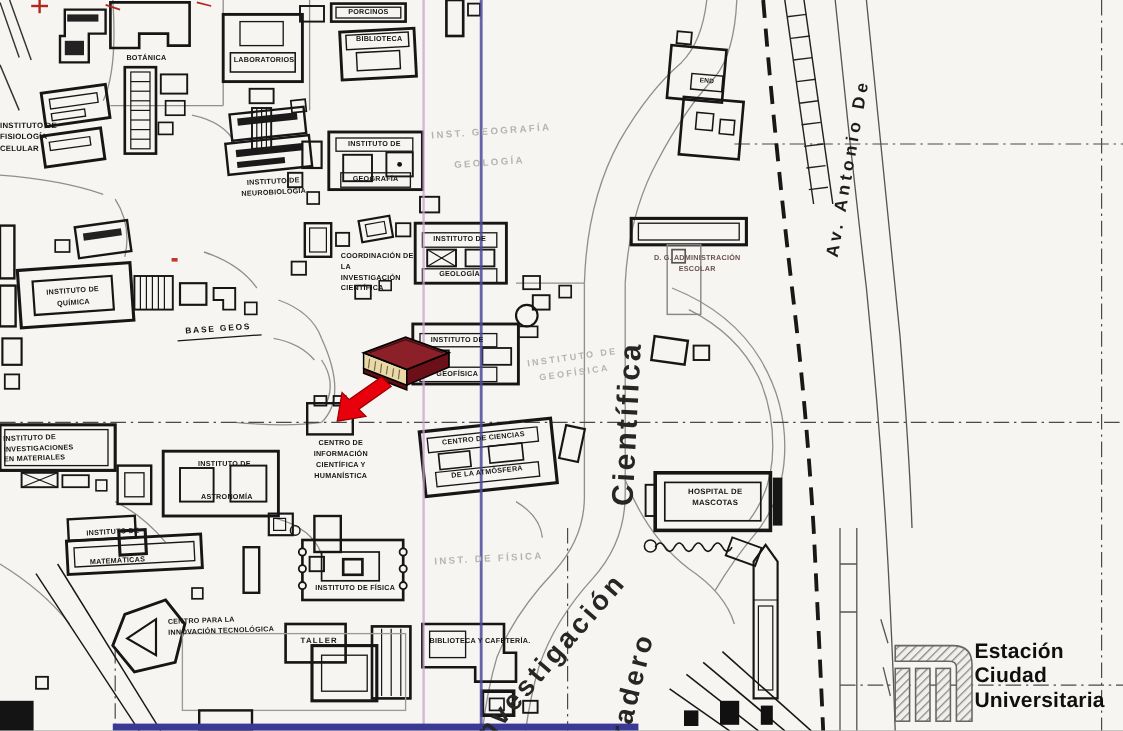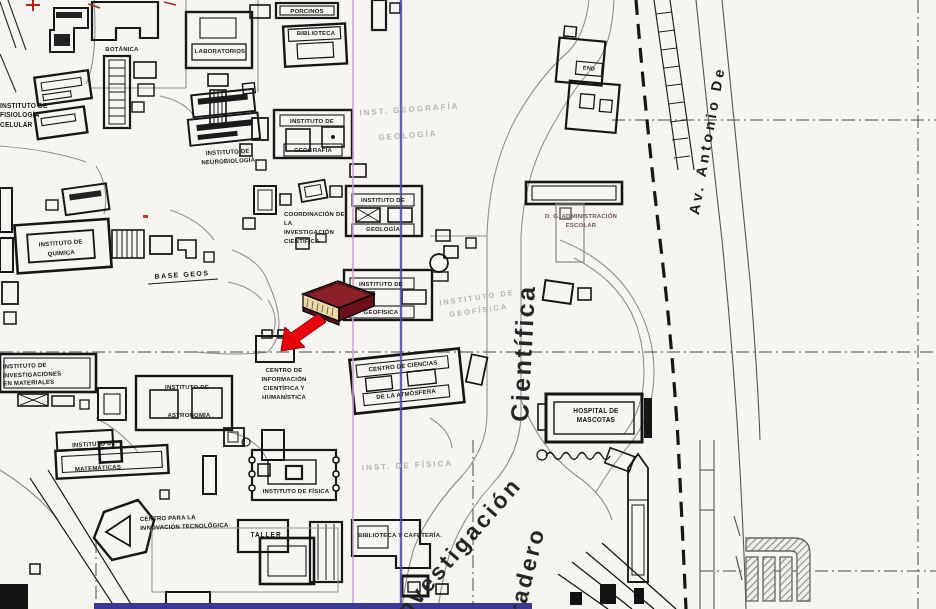--- a/index.html
+++ b/index.html
@@ -464,14 +464,17 @@
   <div class="lbl" style="left:247px;top:530px;width:38px;font-size:6.5px;letter-spacing:1px;">TALLER</div>
   <div class="lbl" style="left:354px;top:531px;width:92px;">BIBLIOTECA Y CAFETERÍA.</div>
   <div class="lbl" style="left:554px;top:406px;width:84px;font-size:6.5px;">HOSPITAL DE
 MASCOTAS</div>
 
   <div class="street" style="left:686px;top:213px;transform:rotate(-80deg);font-size:14.5px;letter-spacing:3.5px;color:#1c1c1c;">Av. Antonio De</div>
   <div class="street" style="left:505px;top:421px;transform:rotate(-87deg);font-size:25px;letter-spacing:2.5px;">Científica</div>
   <div class="street" style="left:385px;top:612px;transform:rotate(-49deg);font-size:23px;letter-spacing:3px;">Investigación</div>
   <div class="street" style="left:503px;top:611px;transform:rotate(-76deg);font-size:23px;letter-spacing:3px;">radero</div>
 
+  <div class="station">Estación
+Ciudad
+Universitaria</div>
 
 </div>
 
 </body></html>

